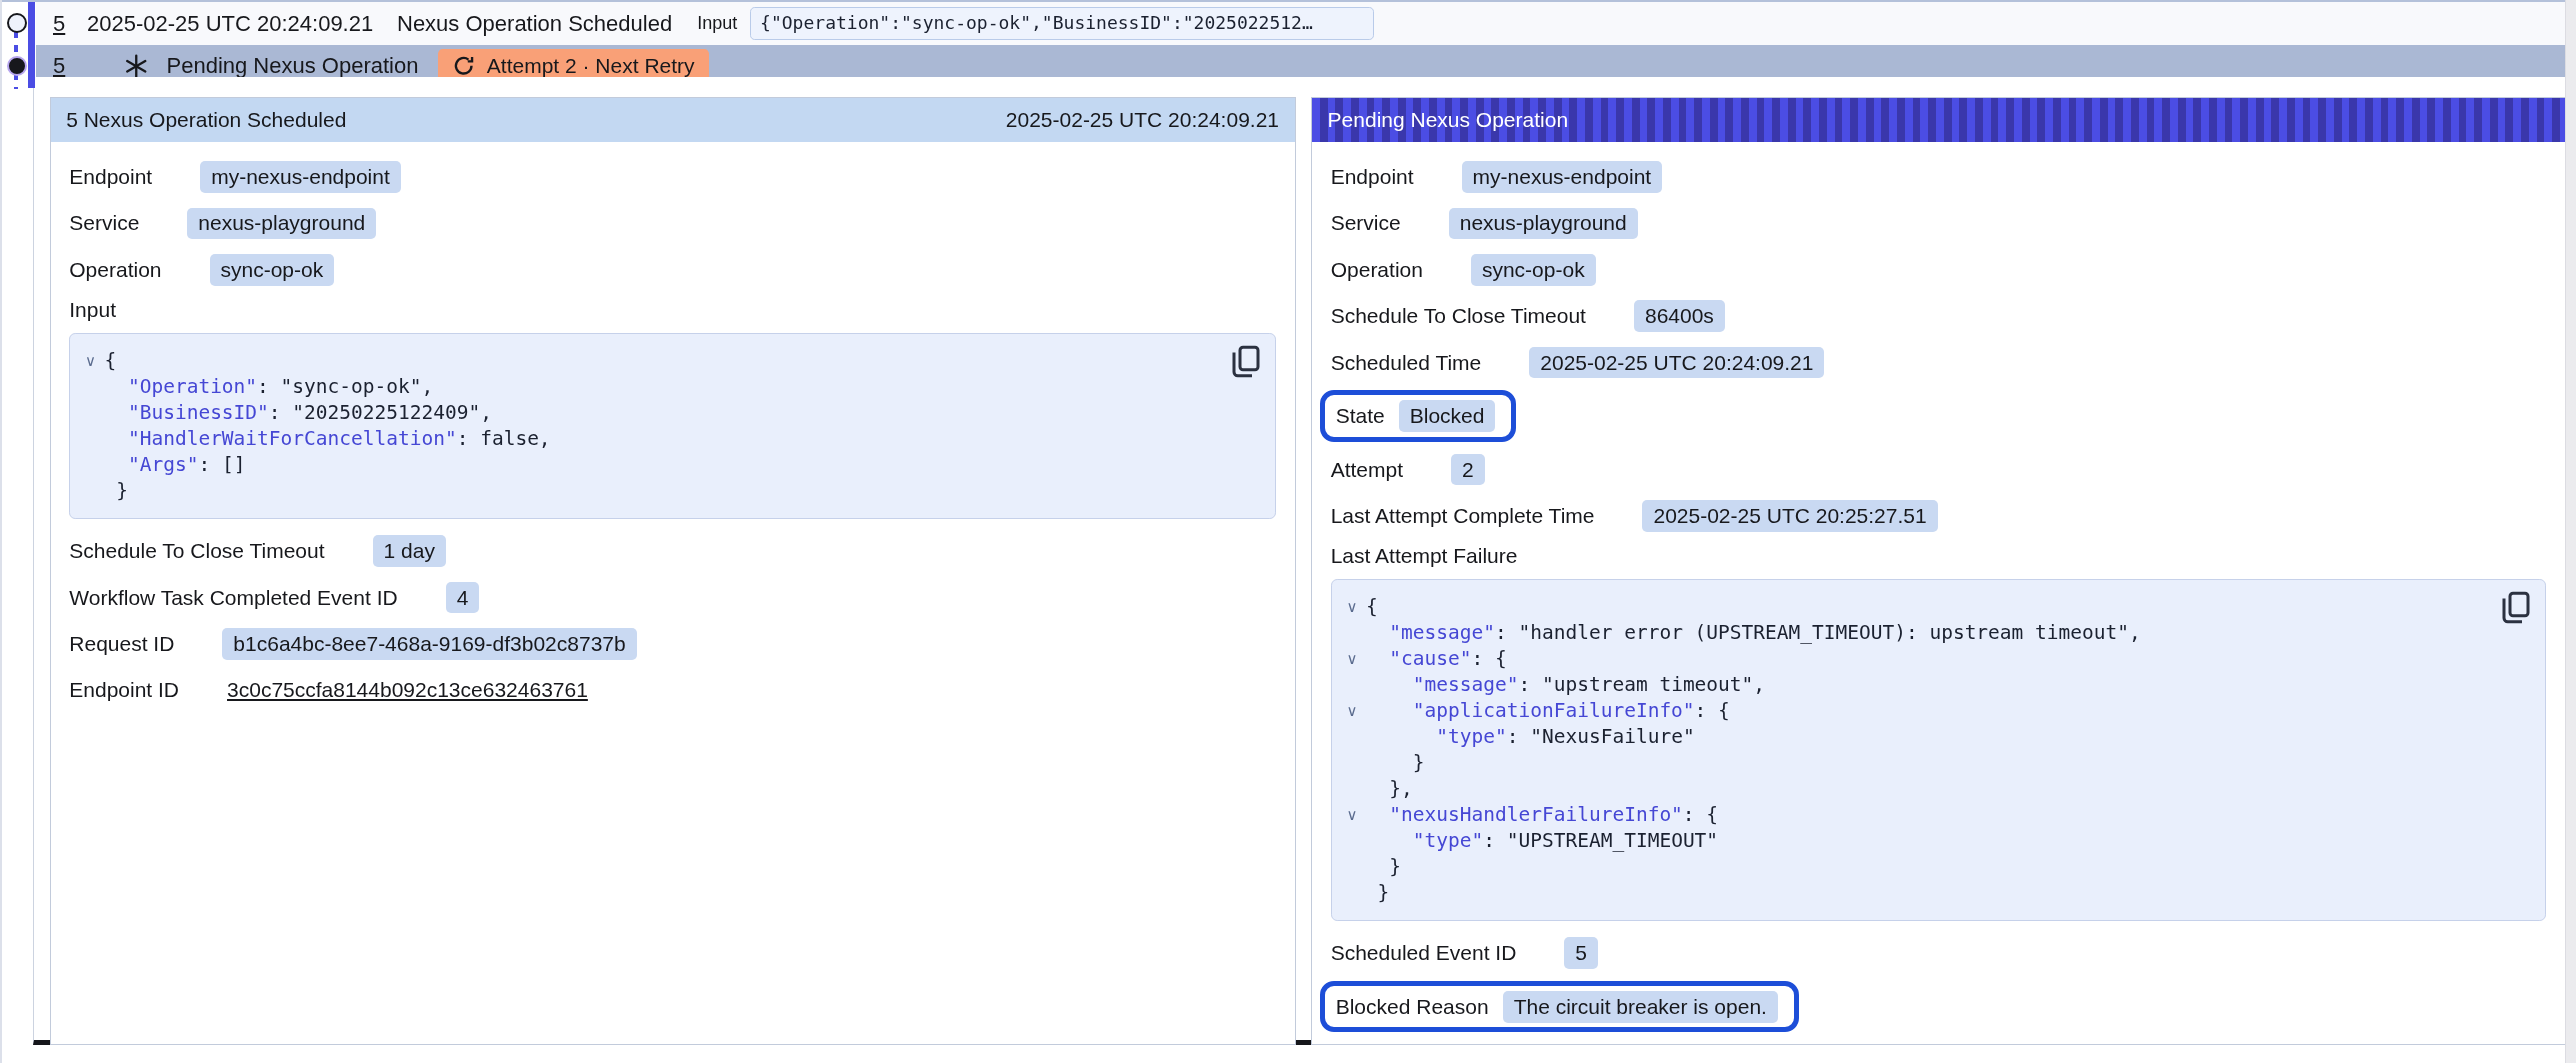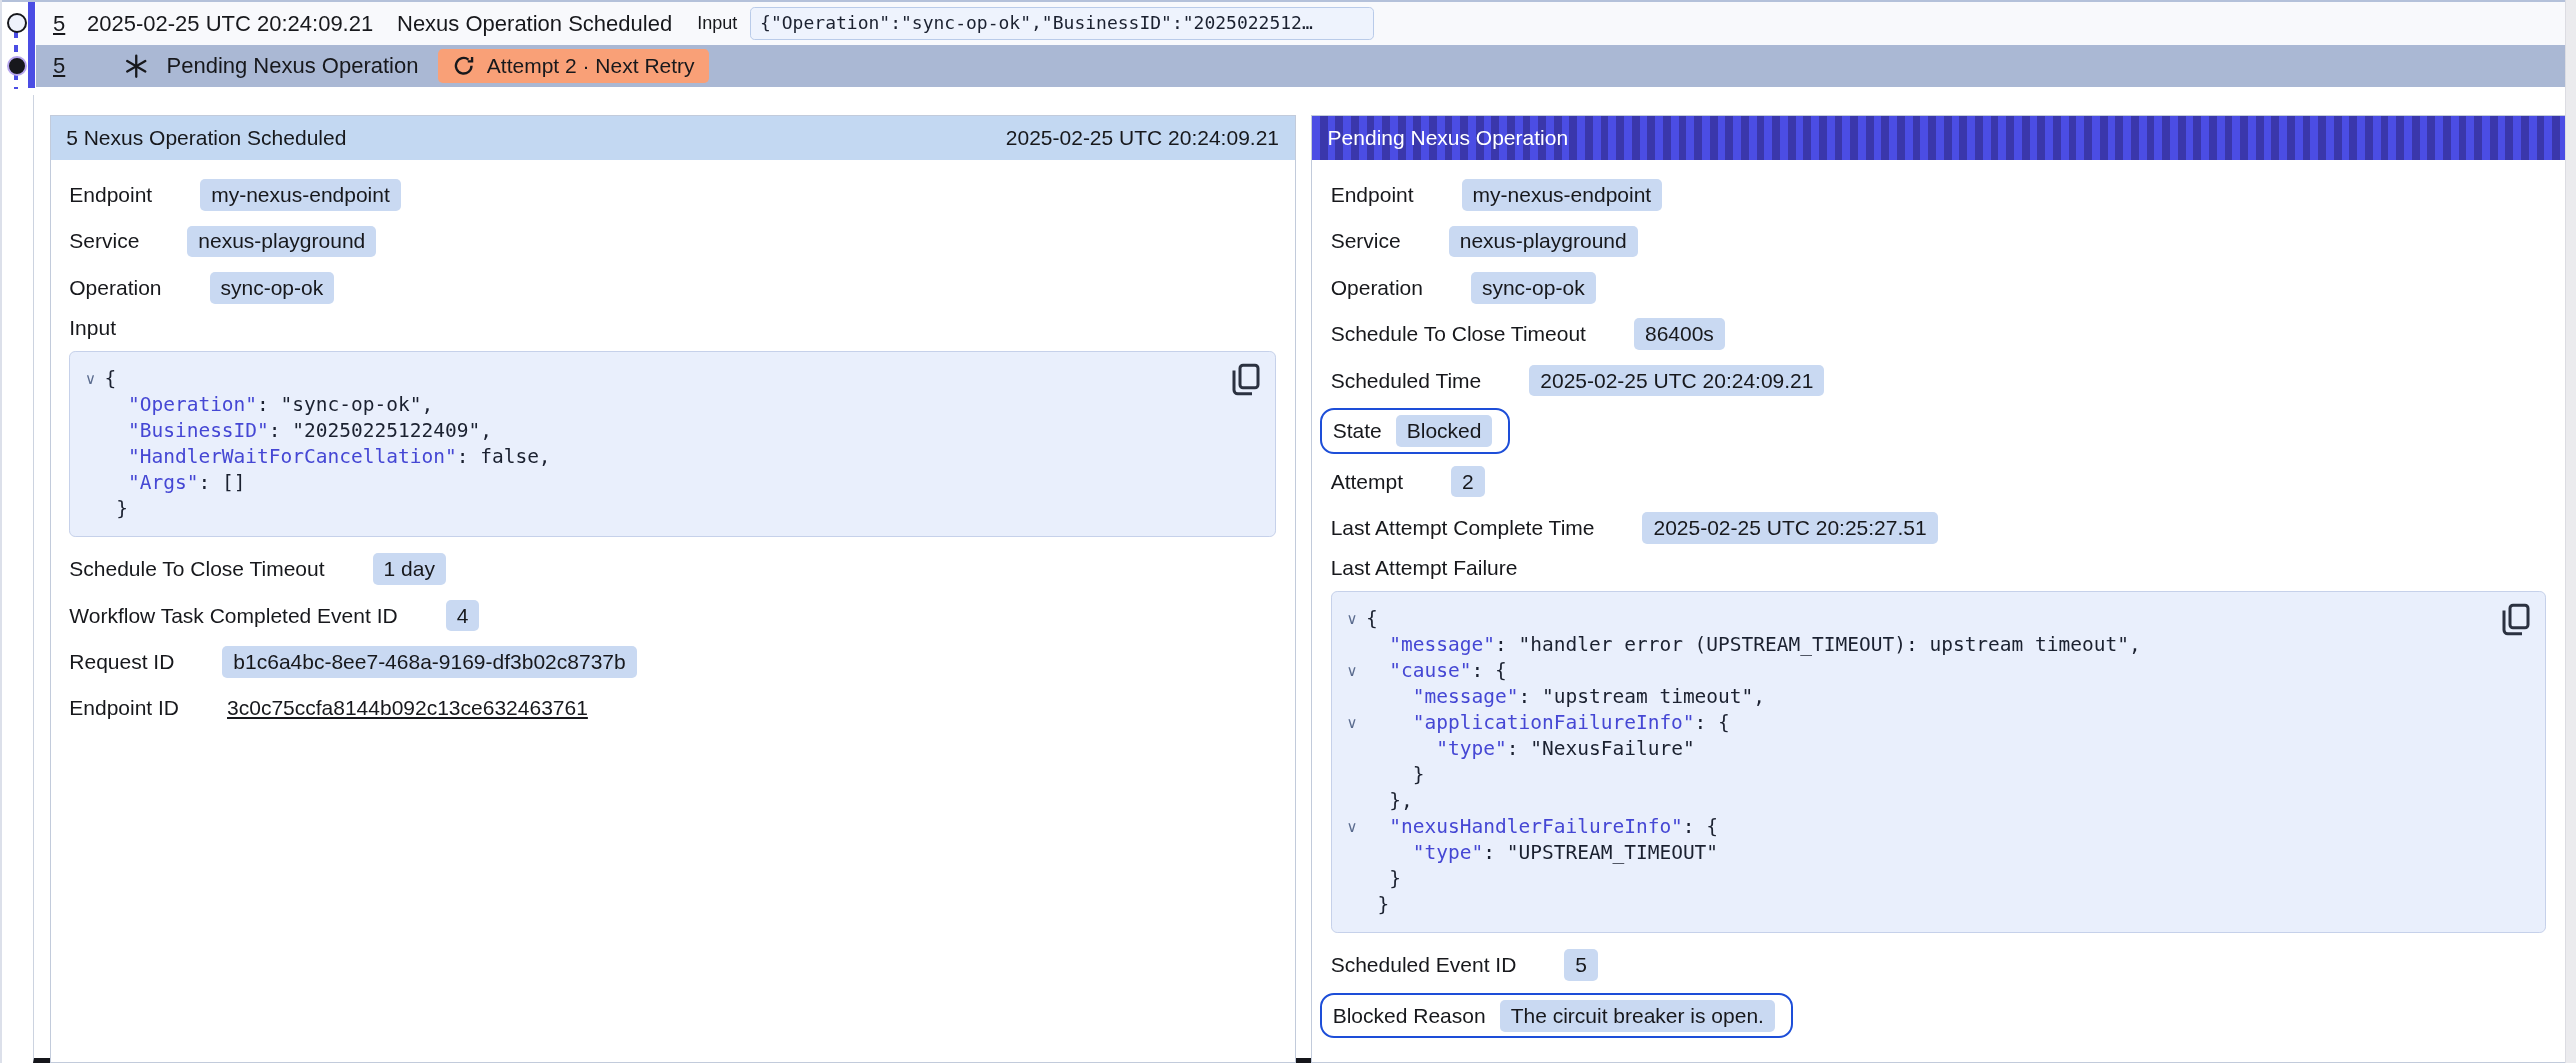--- a/index.html
+++ b/index.html
@@ -32,37 +32,37 @@
   .input-label { font-size:18px; margin:0 12.5px 0 25px; }
   .chip { width:624px; height:33px; line-height:30px; background:#eef3fd; border:1.6px solid #b9cbe9;
           border-radius:4.7px; padding:0 9.4px; overflow:hidden; white-space:nowrap;
           font-family:"DejaVu Sans Mono", monospace; font-size:18px; color:#1b2130; }
   .star-icon { margin:0 0 0 36px; display:flex; align-items:center; }
   .row-pending .evt-title { margin-left:17px; }
   .retry-badge { display:flex; align-items:center; gap:11px; background:#f9a077; height:34px;
                  padding:0 14px; border-radius:4.7px; font-size:21px; margin-left:20px; color:#17181c;text-align:center; }
 
   
-  .details { position:absolute; left:33px; top:95px; width:2534px; height:968px; background:#fff;
+  .details { position:absolute; left:33px; top:77px; width:2534px; height:968px; background:#fff;
              border-left:1.6px solid #ccd3e0; border-bottom:5.5px solid #15161b; }
   .panel { position:absolute; top:19.5px; height:948px; background:#fff; border:1.6px solid #c2cbdb; }
   .panel-left  { left:15.6px;   width:1246px; }
   .panel-right { left:1277px; width:1255px; }
   .panel-header { height:44px; display:flex; align-items:center; justify-content:space-between;
                   padding:0 15.6px; font-size:21px; }
   .panel-left  .panel-header { background:#c3d8f2; }
   .panel-right .panel-header { background:repeating-linear-gradient(90deg,#4b4de4 0 7.8px,#3a37ab 7.8px 15.6px);
                                color:#ffffff; }
   .panel-body { padding:17px 18.7px 0 18.7px; }
 
   .fieldrow { display:flex; align-items:center; min-height:37px; margin-bottom:9.4px; font-size:21px;gap:34px; }
   .flabel { margin-right:14px; white-space:nowrap; }
   .badge { background:#c9d9f2; border-radius:5px; padding:3.9px 11px; white-space:nowrap;text-align:center; }
   .linkval { text-decoration:underline; white-space:nowrap; }
-  .hl { display:inline-flex; align-items:center; border:2px solid #1d4ed8; border-radius:14px;
+  .hl { display:inline-flex; align-items:center; border:5px solid #1d4ed8; border-radius:14px;
         background:#fff; padding:4.7px 15.6px 4.7px 11px; margin-left:-11px; position:relative; z-index:5; }
 
   .section-label { font-size:21px; margin:3.1px 0 11px 0; }
 
   .codeblock { position:relative; background:#e9effc; border:1.6px solid #c6d1ea; border-radius:6.2px;
                padding:14px 55px 14px 6.2px; margin-bottom:14px;
                font-family:"DejaVu Sans Mono", monospace; font-size:19.5px; line-height:26px; color:#1b2130; }
   .codeline { display:flex; }
   .gutter { width:28px; flex:0 0 28px; text-align:center; color:#5b6c8f; font-size:15px;
             font-family:"Liberation Sans", sans-serif; line-height:26px; cursor:default; }

